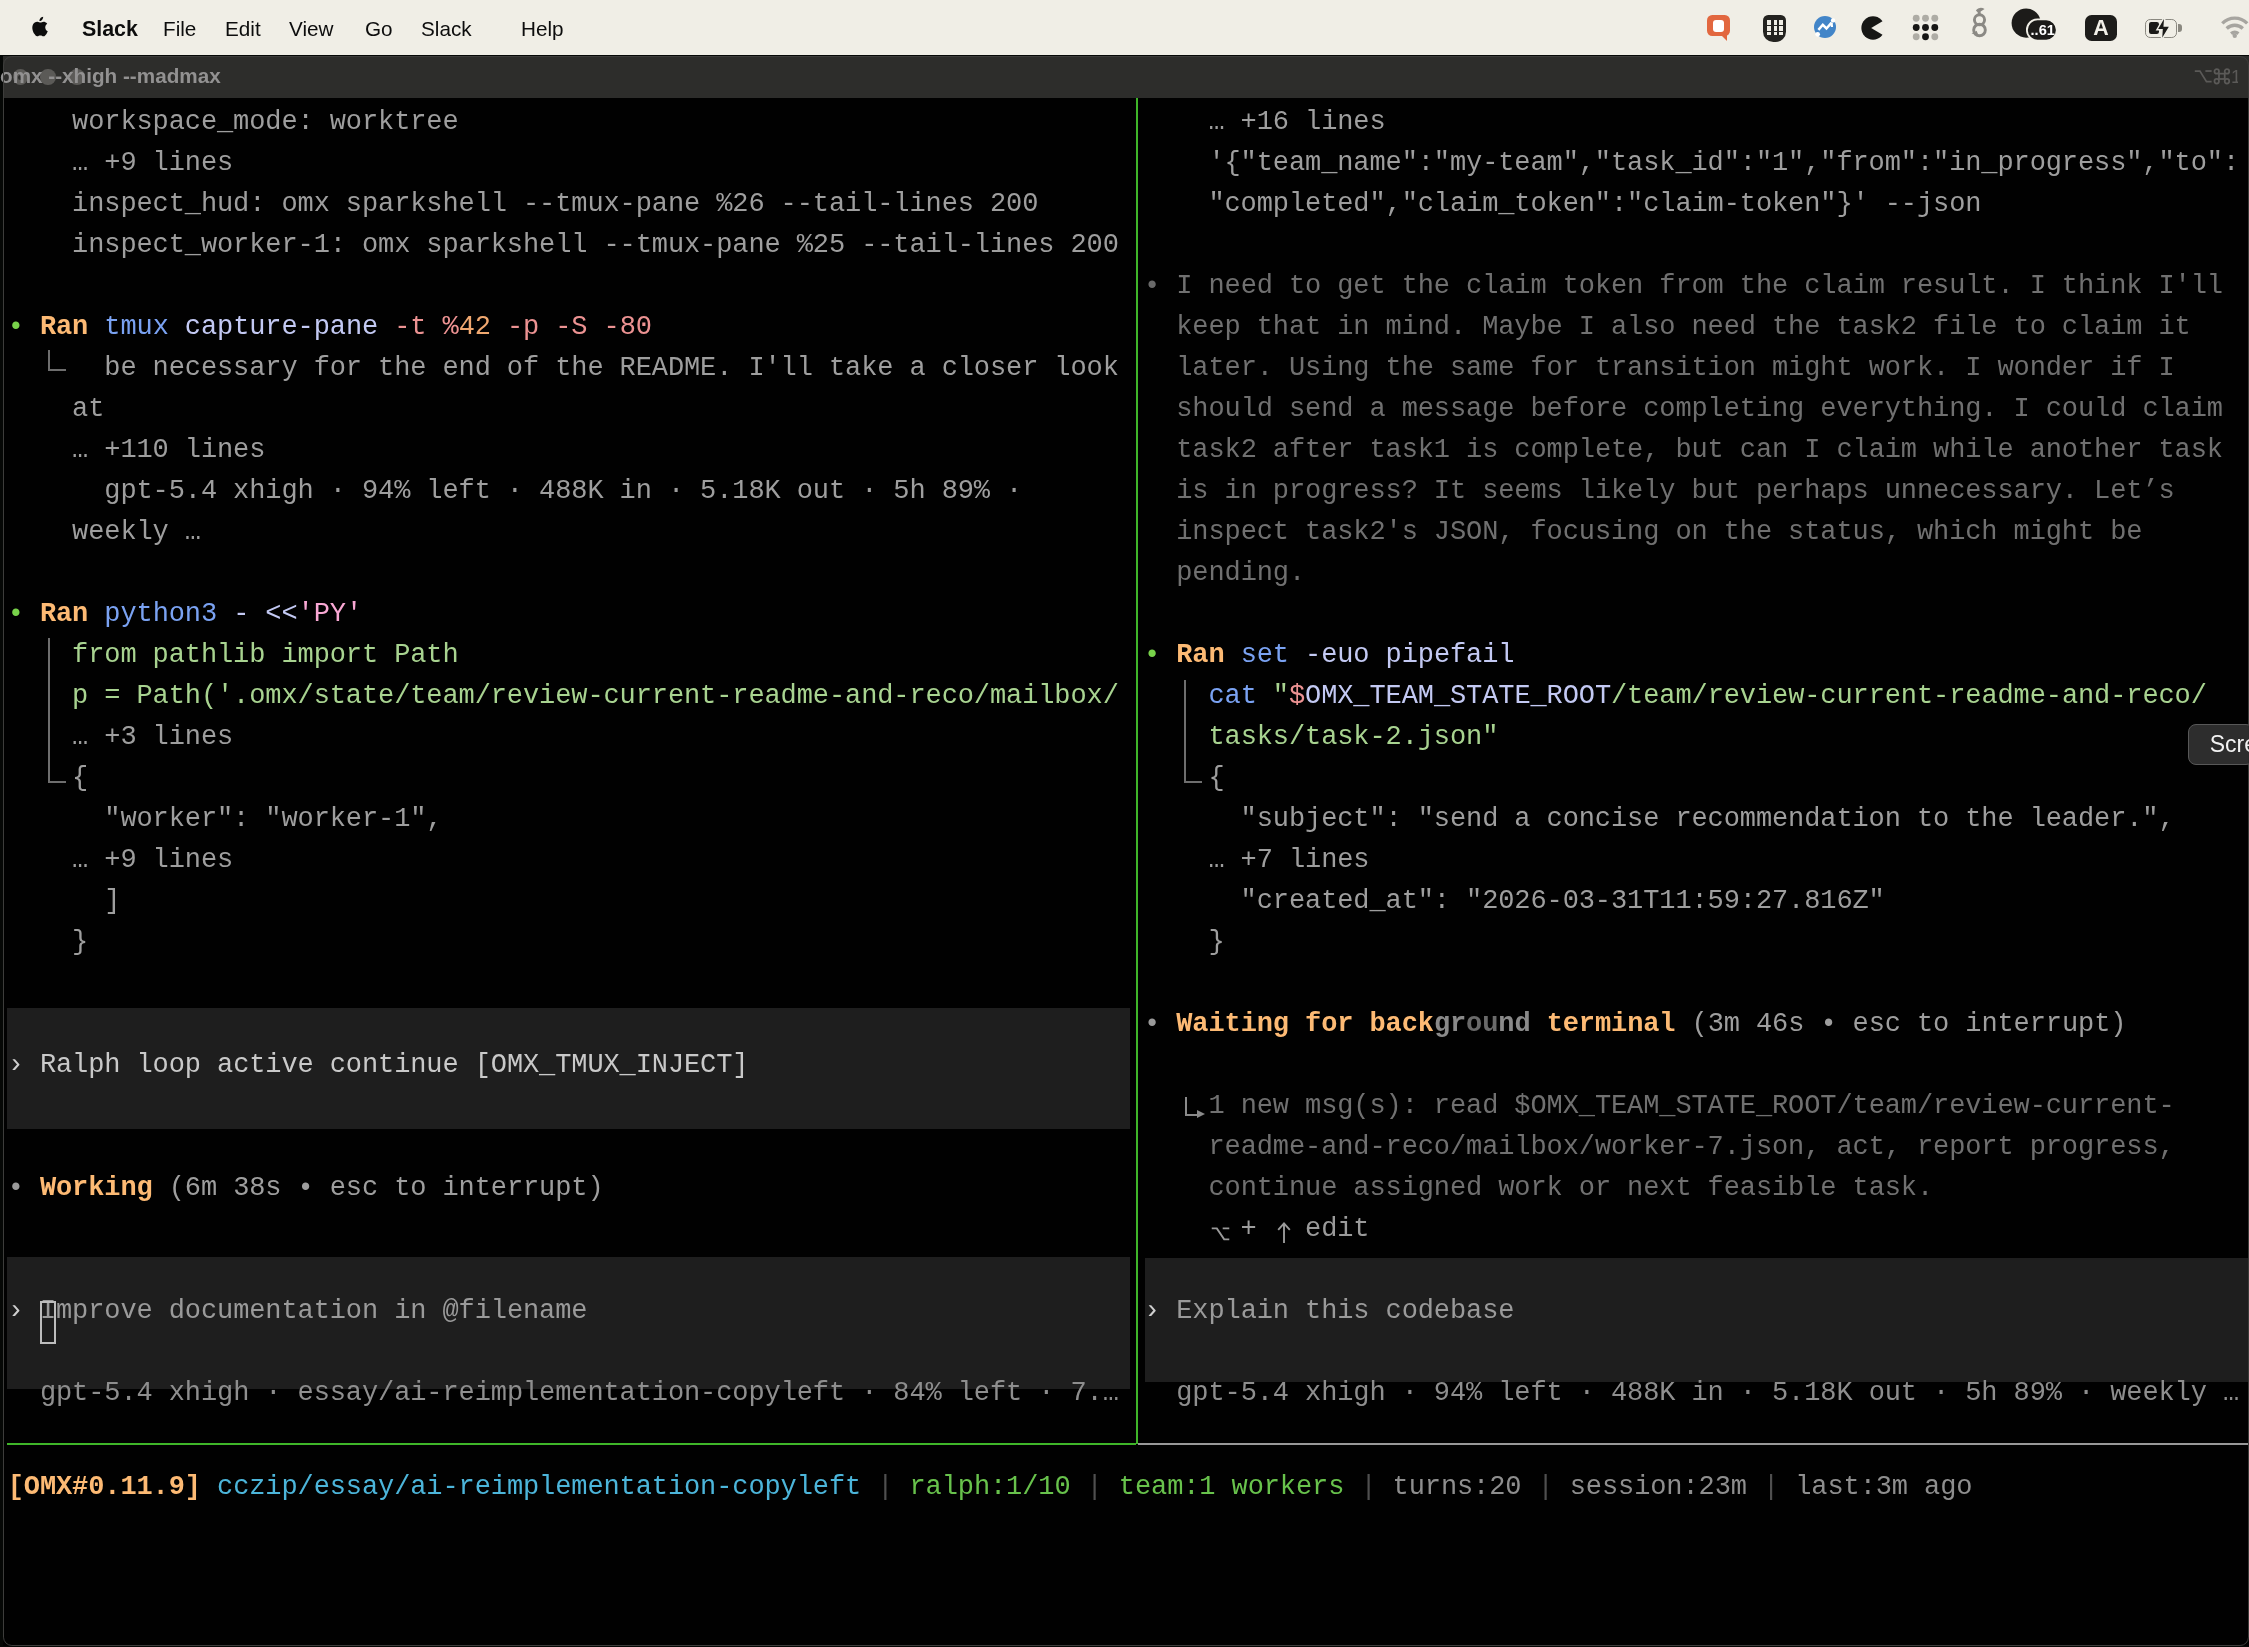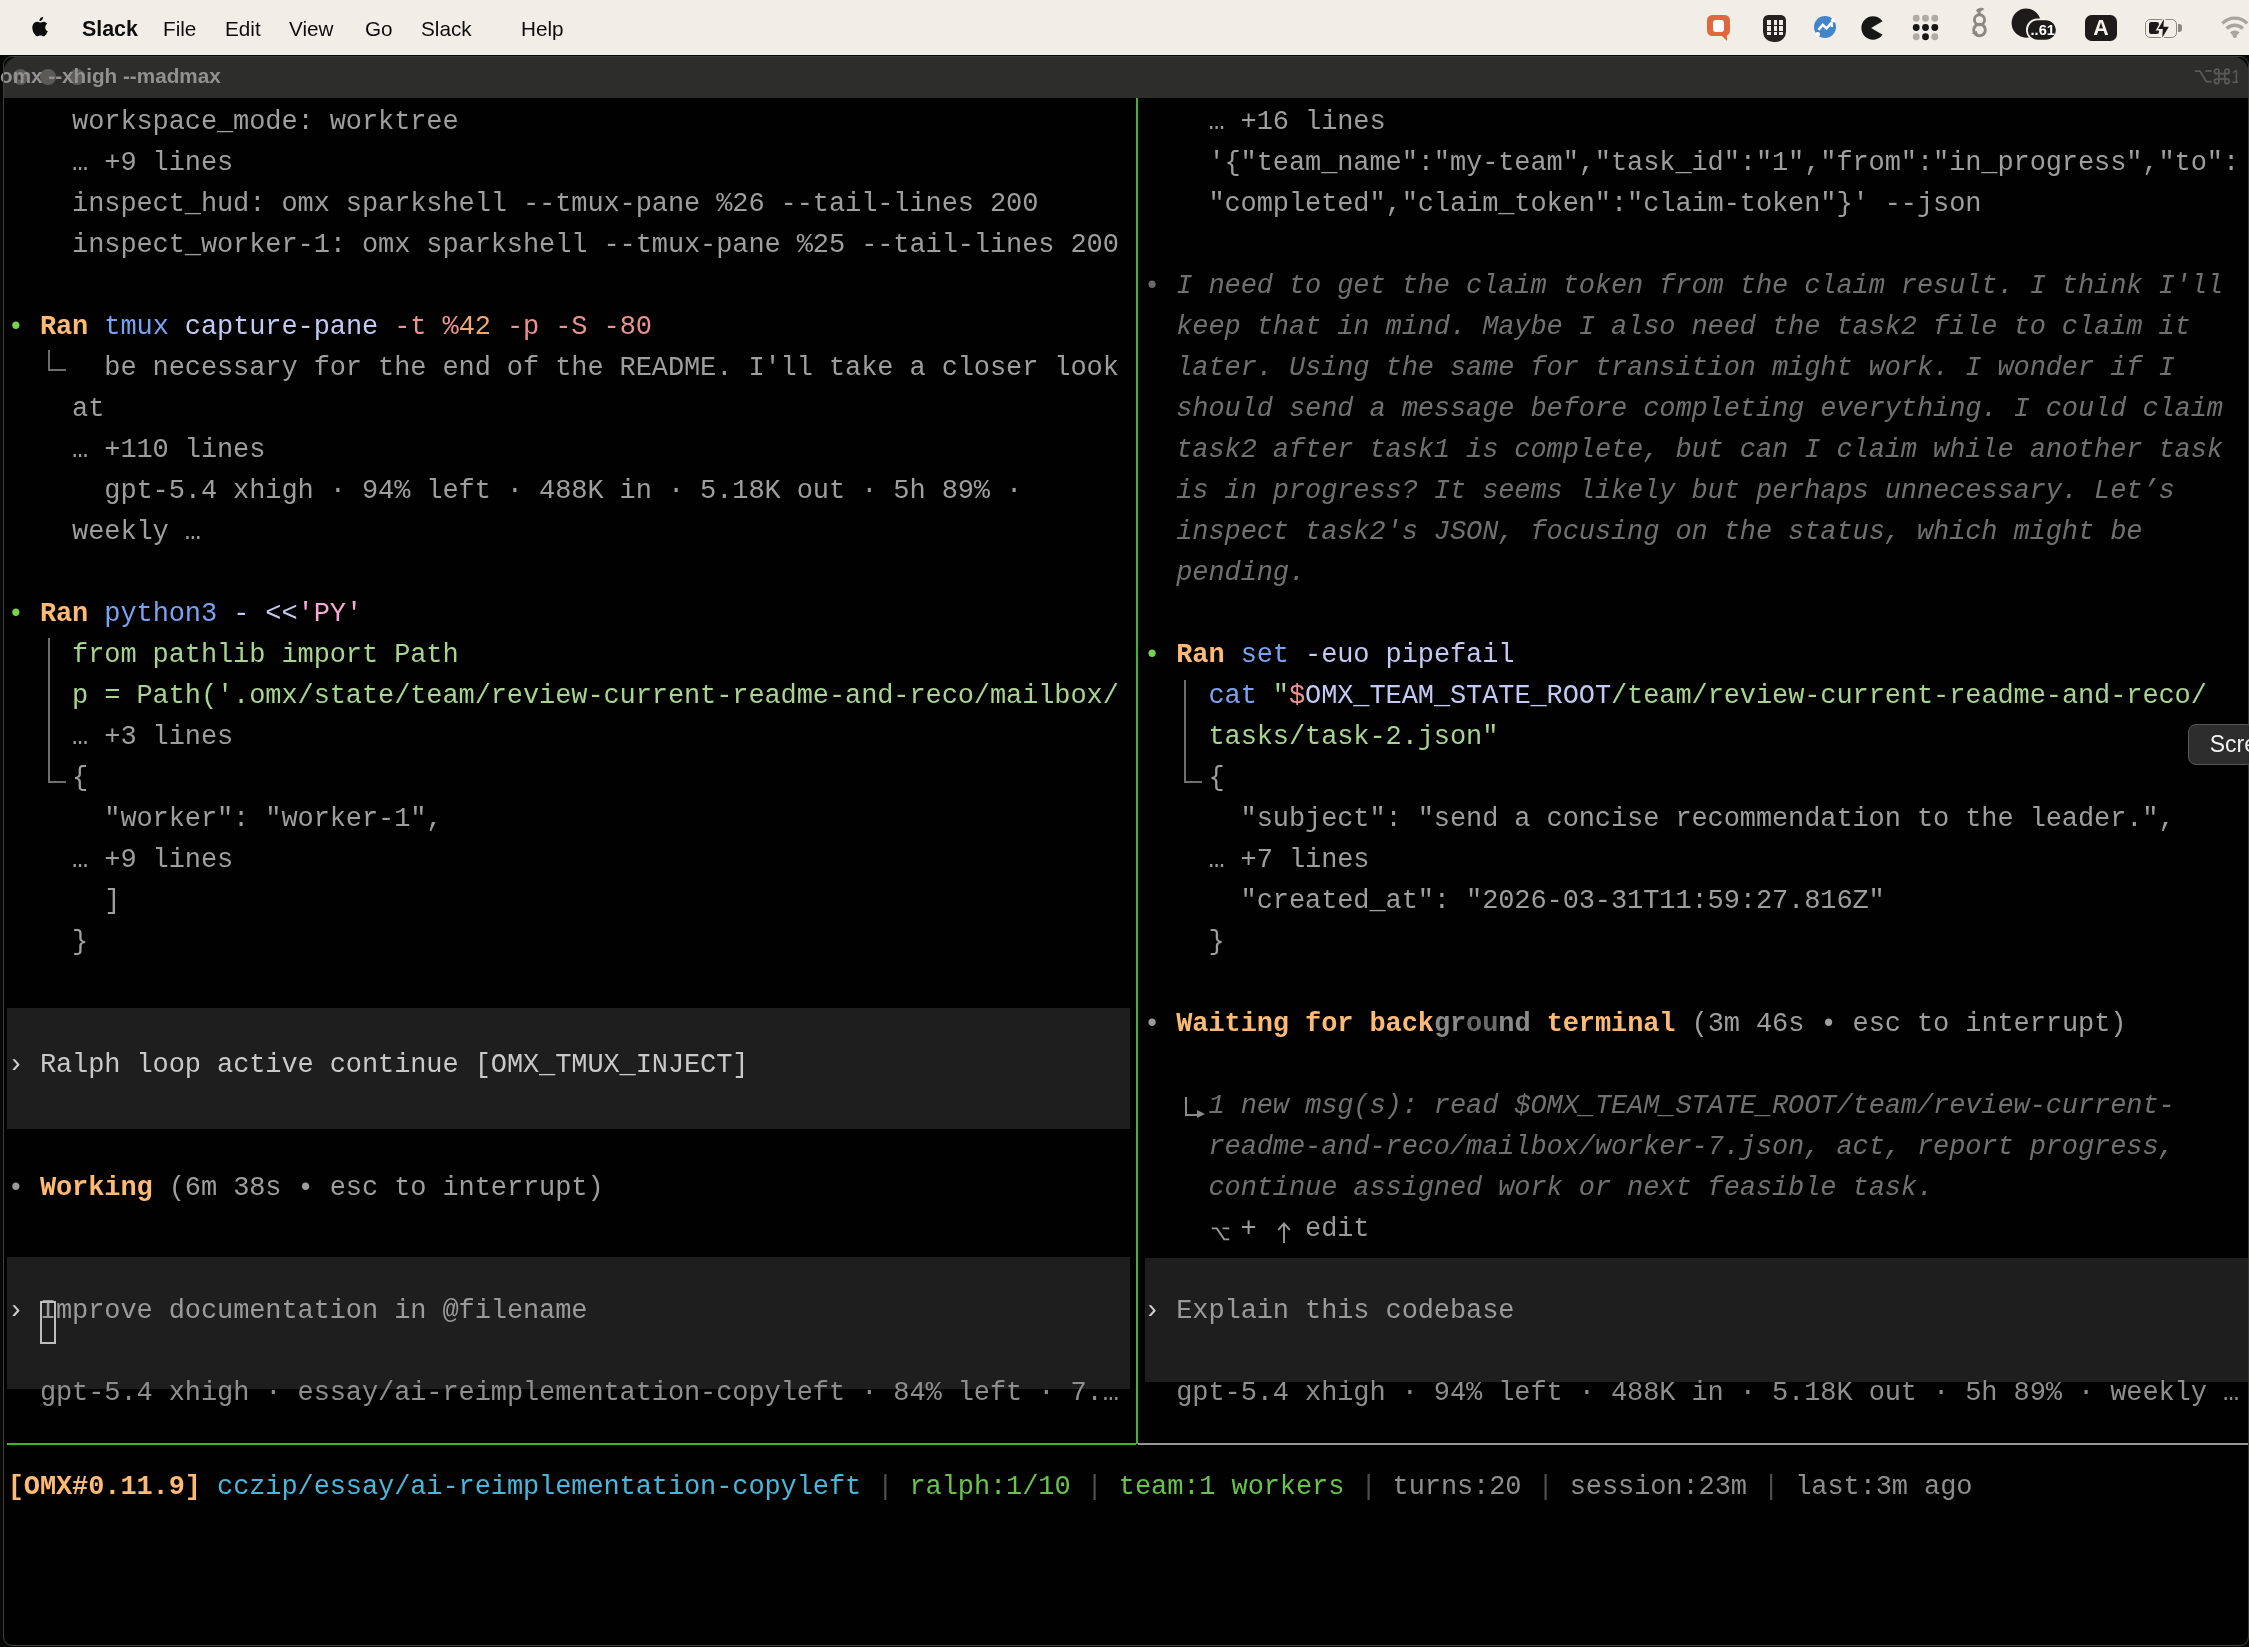--- a/index.html
+++ b/index.html
@@ -1,26 +1,26 @@
 <!DOCTYPE html>
 <html style="font-size:11.8px"><head><meta charset="utf-8"><style>
 *{margin:0;padding:0;box-sizing:border-box}
 html,body{width:2250px;height:1648px;background:#060806;overflow:hidden;position:relative}
 body{font-family:"Liberation Sans",sans-serif}
 #menubar{position:absolute;left:0;top:0;width:2250px;height:55px;background:#f0eee6}
 .mi{position:absolute;top:0;height:55px;line-height:58px;font-size:20.7px;color:#0d0d0d}
-#win{position:absolute;left:3px;top:56px;width:2246px;height:1590px;background:#010101;border-radius:18px;overflow:hidden}
+#win{position:absolute;left:3px;top:56px;width:2246px;height:1590px;background:#010101;border-radius:0;overflow:hidden}
 #winborder{position:absolute;left:3px;top:56px;width:2246px;height:1590px;border-radius:8.9px;border:1.5px solid #3d3d3b;pointer-events:none;z-index:50}
 #titlebar{position:absolute;left:0;top:0;width:2246px;height:42px;background:#2d2d2b}
 .tl{position:absolute;top:13.3px;width:15.5px;height:15.5px;border-radius:50%;background:#5b5a57}
 #title{position:absolute;left:0;top:64px;width:2246px;text-align:left;font-size:20.7px;font-weight:bold;color:#929191;z-index:10}
 pre,.mono{font-family:"Liberation Mono",monospace}
 pre.term{position:absolute;font-size:27px;line-height:41px;letter-spacing:-0.1px;color:#9e9e9e;white-space:pre;z-index:5}
 .w{color:#fdba74;font-weight:bold}
-.it{color:#707070;font-style:italic}
+.it{color:#707070;}
 .bl{color:#7aa2f2}
 .lv{color:#c3c9f3}
 .pk{color:#ec9292}
 .or{color:#f0a870}
 .vi{color:#f9a8d4}
 .gr{color:#a8d390}
 .gb{color:#78d24a}
 .gy{color:#9a9a9a}
 .db{color:#696969}
 .rl{color:#c9c9c9}

